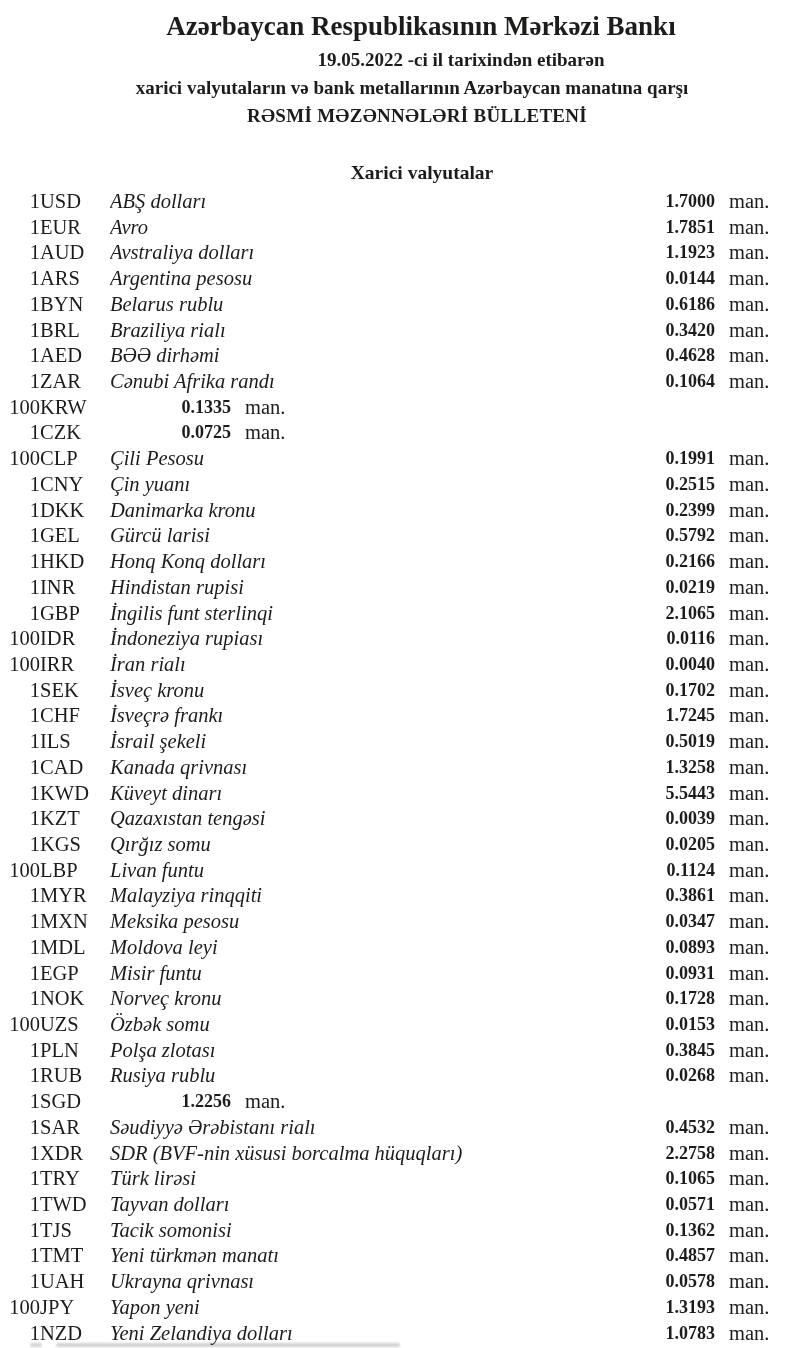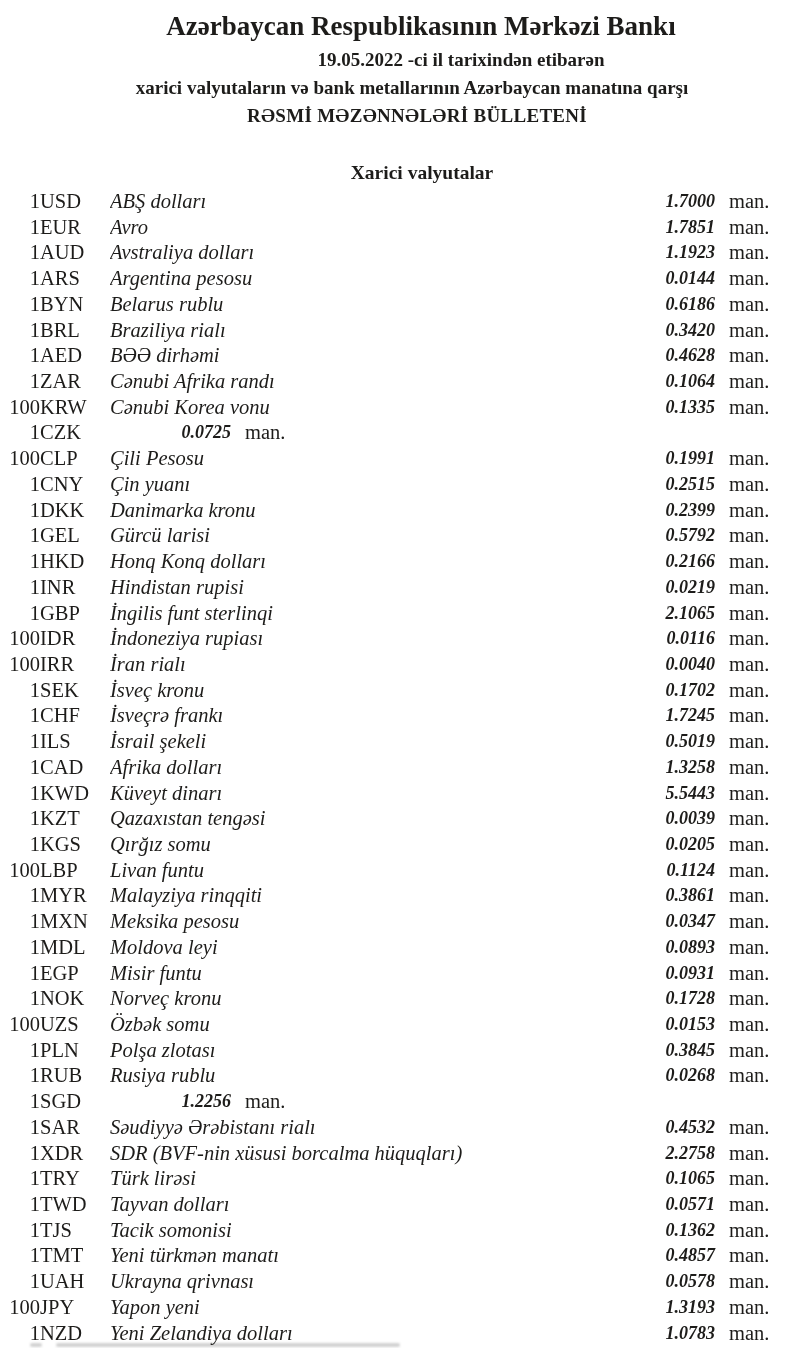--- a/index.html
+++ b/index.html
@@ -38,21 +38,20 @@
     line-height: 25.73px;
     white-space: nowrap;
   }
   .qty  { width: 40px;  flex: none; text-align: right; }
   .code { width: 70px;  flex: none; text-align: left; }
   .name { flex: 1; overflow: hidden; font-style: italic; }
   .rate {
     width: 121px; flex: none;
     text-align: right;
     font-weight: bold;
-    font-style: italic;
     font-size: 18px;
   }
   .unit { width: 85px; flex: none; padding-left: 14px; }
 
   
   .cutoff-band {
     position: absolute;
     top: 1343px;
     height: 4px;
     background: rgba(50, 50, 48, 0.22);
@@ -138,21 +137,20 @@
     <span class="qty">1</span>
     <span class="code">ZAR</span>
     <span class="name">Cənubi Afrika randı</span>
     <span class="rate">0.1064</span>
     <span class="unit">man.</span>
   </div>
 
   <div class="row">
     <span class="qty">100</span>
     <span class="code">KRW</span>
-    <span class="name">Cənubi Korea vonu</span>
     <span class="rate">0.1335</span>
     <span class="unit">man.</span>
   </div>
 
   <div class="row">
     <span class="qty">1</span>
     <span class="code">CZK</span>
     <span class="rate">0.0725</span>
     <span class="unit">man.</span>
   </div>
@@ -249,21 +247,21 @@
     <span class="qty">1</span>
     <span class="code">ILS</span>
     <span class="name">İsrail şekeli</span>
     <span class="rate">0.5019</span>
     <span class="unit">man.</span>
   </div>
 
   <div class="row">
     <span class="qty">1</span>
     <span class="code">CAD</span>
-    <span class="name">Afrika dolları</span>
+    <span class="name">Kanada qrivnası</span>
     <span class="rate">1.3258</span>
     <span class="unit">man.</span>
   </div>
 
   <div class="row">
     <span class="qty">1</span>
     <span class="code">KWD</span>
     <span class="name">Küveyt dinarı</span>
     <span class="rate">5.5443</span>
     <span class="unit">man.</span>

